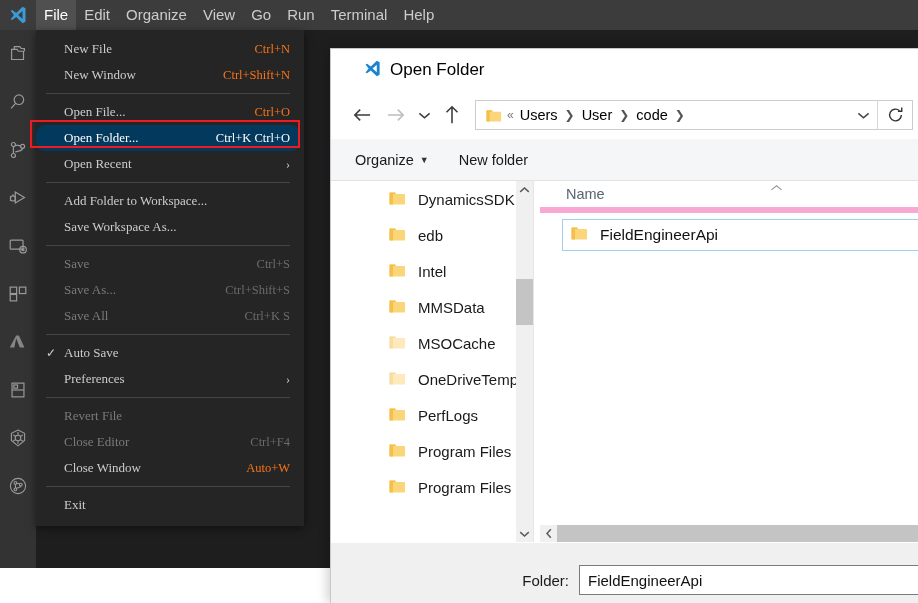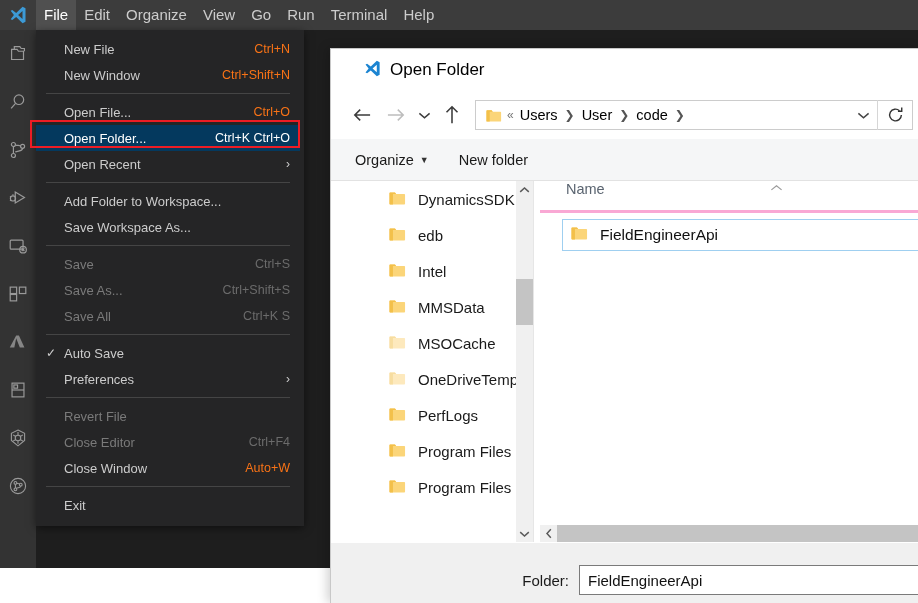--- a/index.html
+++ b/index.html
@@ -39,33 +39,34 @@
     position:absolute;left:36px;top:30px;width:882px;height:538px;
     background:#1e1e1e;
   }
   
   #filemenu{
     position:absolute;left:36px;top:30px;width:264px;
     background:#252526;
     box-shadow:0 2px 8px rgba(0,0,0,.5);
     padding:6px 4px 8px 0;
     z-index:20;
+    font-family:Liberation Serif, serif;
   }
   .mi{
     position:relative;display:flex;align-items:center;
     height:26px;padding:0 10px 0 28px;
     color:#cccccc;font-size:13px;white-space:nowrap;
   }
   .mi .label{flex:0 0 auto;}
   .mi .accel{margin-left:auto;color:#f97316;font-size:12.5px;padding-left:18px;}
   .mi.disabled{color:#7a7a7a;}
   .mi.disabled .accel{color:#6b6b6b;}
   .mi .check{position:absolute;left:10px;top:0;height:26px;line-height:26px;font-size:12px;color:#cccccc;}
   .mi .submenu-arrow{margin-left:auto;color:#cccccc;font-size:12px;padding-left:18px;}
-  .mi.highlight{background:#04395e;color:#ffffff;}
+  .mi.highlight{background:#04395e;color:#ffffff;border-radius:9px;}
   .mi.highlight .accel{color:#ffffff;}
   .mi-sep{height:1px;background:#454545;margin:5px 10px 5px 10px;}
   #redbox{
     position:absolute;left:30px;top:120px;width:270px;height:28px;
     border:2px solid #ed1c24;box-sizing:border-box;z-index:25;pointer-events:none;
   }
   
   #dialog{
     position:absolute;left:330px;top:48px;width:588px;height:555px;
     background:#ffffff;border:1px solid #c8c8c8;border-right:none;border-bottom:none;
@@ -120,21 +121,21 @@
   #navscroll{
     position:absolute;right:0;top:0;width:17px;height:361px;background:#f0f0f0;
   }
   .sb-arrow{width:17px;height:17px;display:flex;align-items:center;justify-content:center;color:#606060;font-size:10px;}
   #navthumb{position:absolute;left:0;top:98px;width:17px;height:46px;background:#c4c4c4;}
   #splitter{width:6px;background:#ffffff;border-left:1px solid #e6e6e6;}
   #listpane{
     flex:1;position:relative;background:#ffffff;overflow:hidden;
   }
   #colhdr{
-    height:32px;border-bottom:3px solid #f9a8d4;display:flex;align-items:flex-start;
+    height:32px;border-bottom:6px solid #f9a8d4;display:flex;align-items:center;
     padding-left:26px;box-sizing:border-box;position:relative;
   }
   #colhdr .ttl{font-size:14.5px;color:#5a6470;}
   #sortmark{position:absolute;left:230px;top:2px;color:#767676;font-size:10px;}
   .filerow{
     margin:6px 0 0 22px;height:32px;display:flex;align-items:center;
     border:1px solid #9fcff0;background:#ffffff;box-sizing:border-box;padding-left:8px;
   }
   .filerow .fname{font-size:15.5px;color:#111;margin-left:12px;}
   #hscroll{

